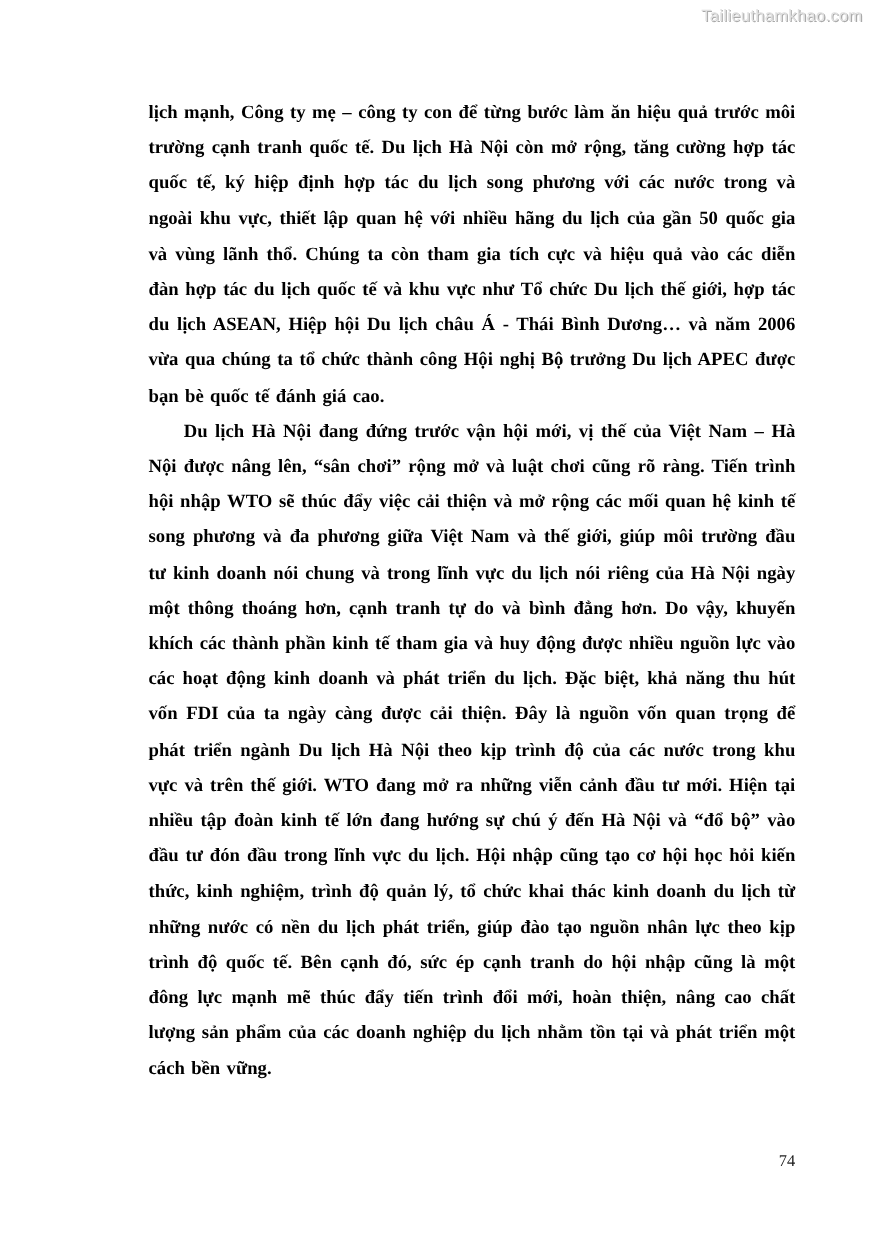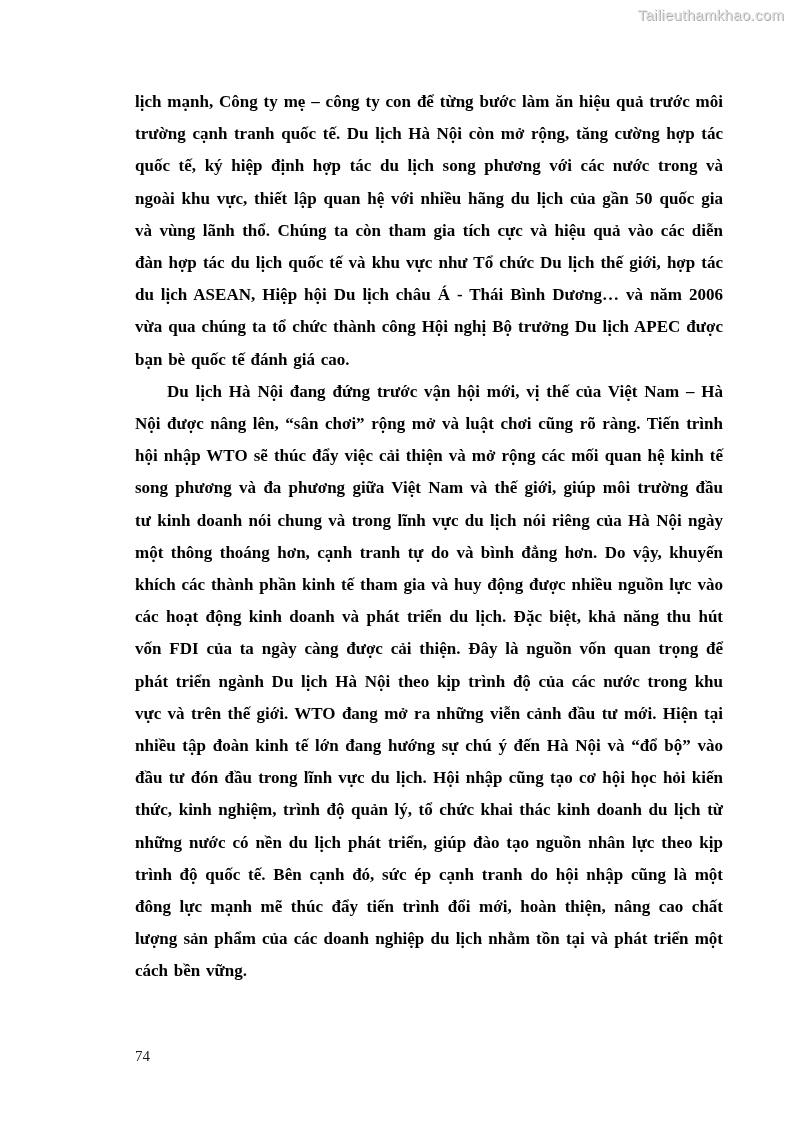--- a/index.html
+++ b/index.html
@@ -43,21 +43,21 @@
     font-weight: bold;
   }
   .doc-paragraph + .doc-paragraph {
     text-indent: 32px;
   }
   .page-number {
     position: absolute;
     left: 135px;
     width: 588px;
     top: 1048px;
-    text-align: left;
+    text-align: right;
     font-size: 15px;
     color: #1a1a1a;
   }
 </style>
 </head>
 <body>
 
 <div class="page">
 
   <div class="watermark">Tailieuthamkhao.com</div>

